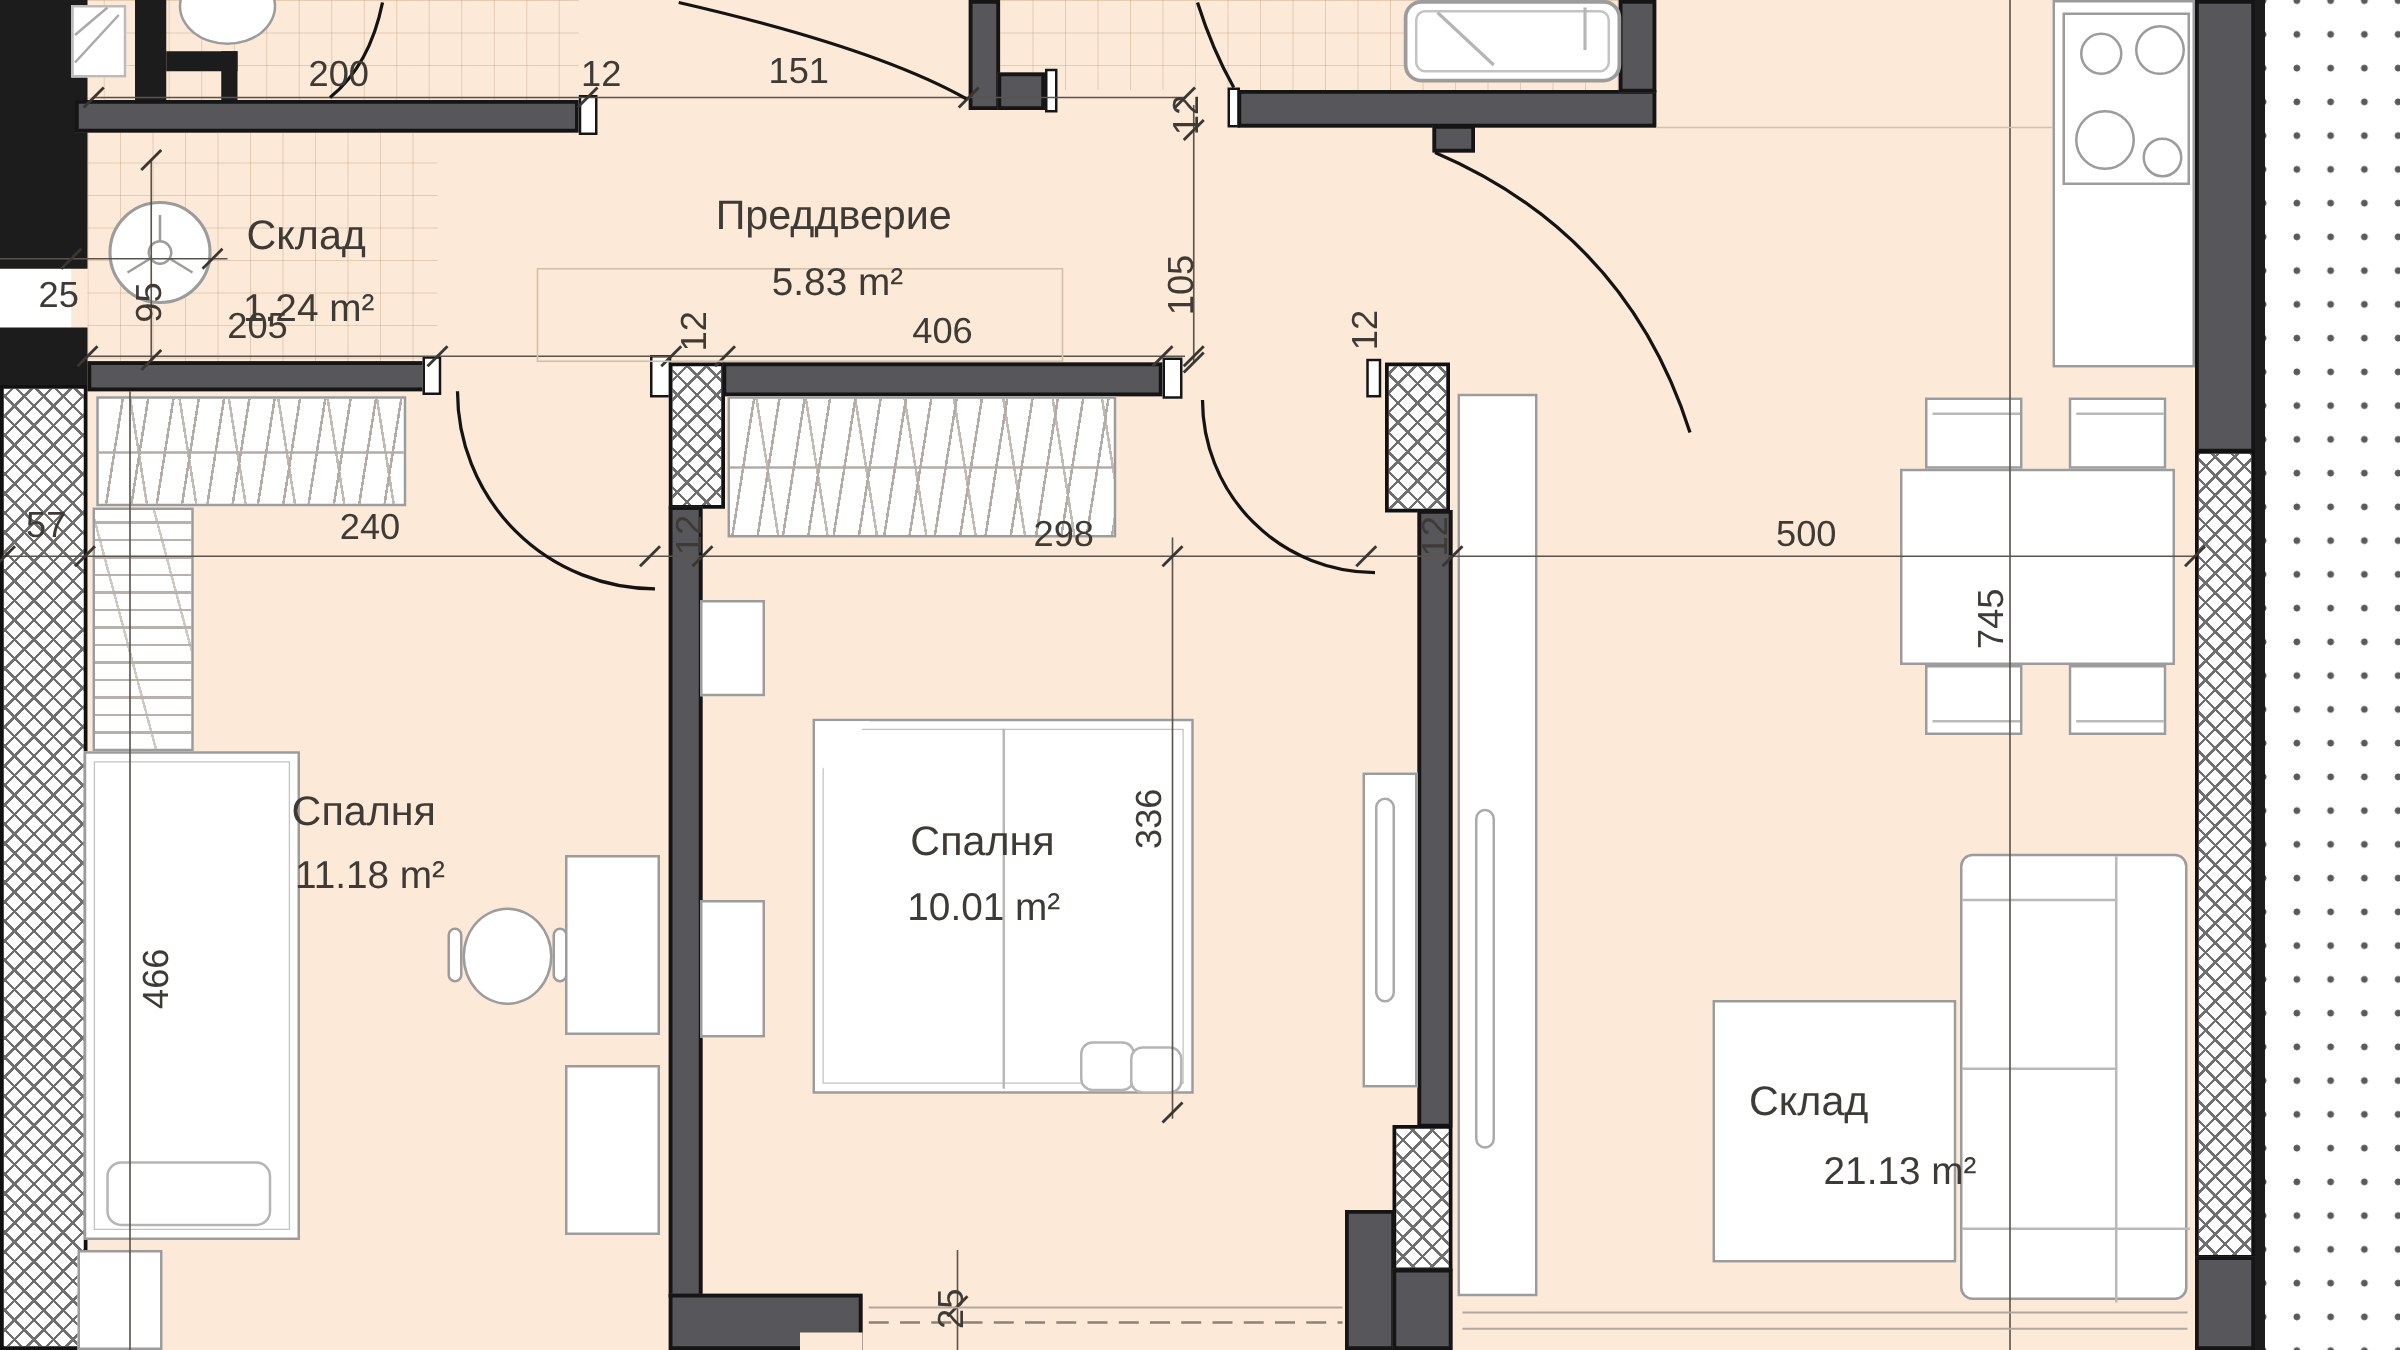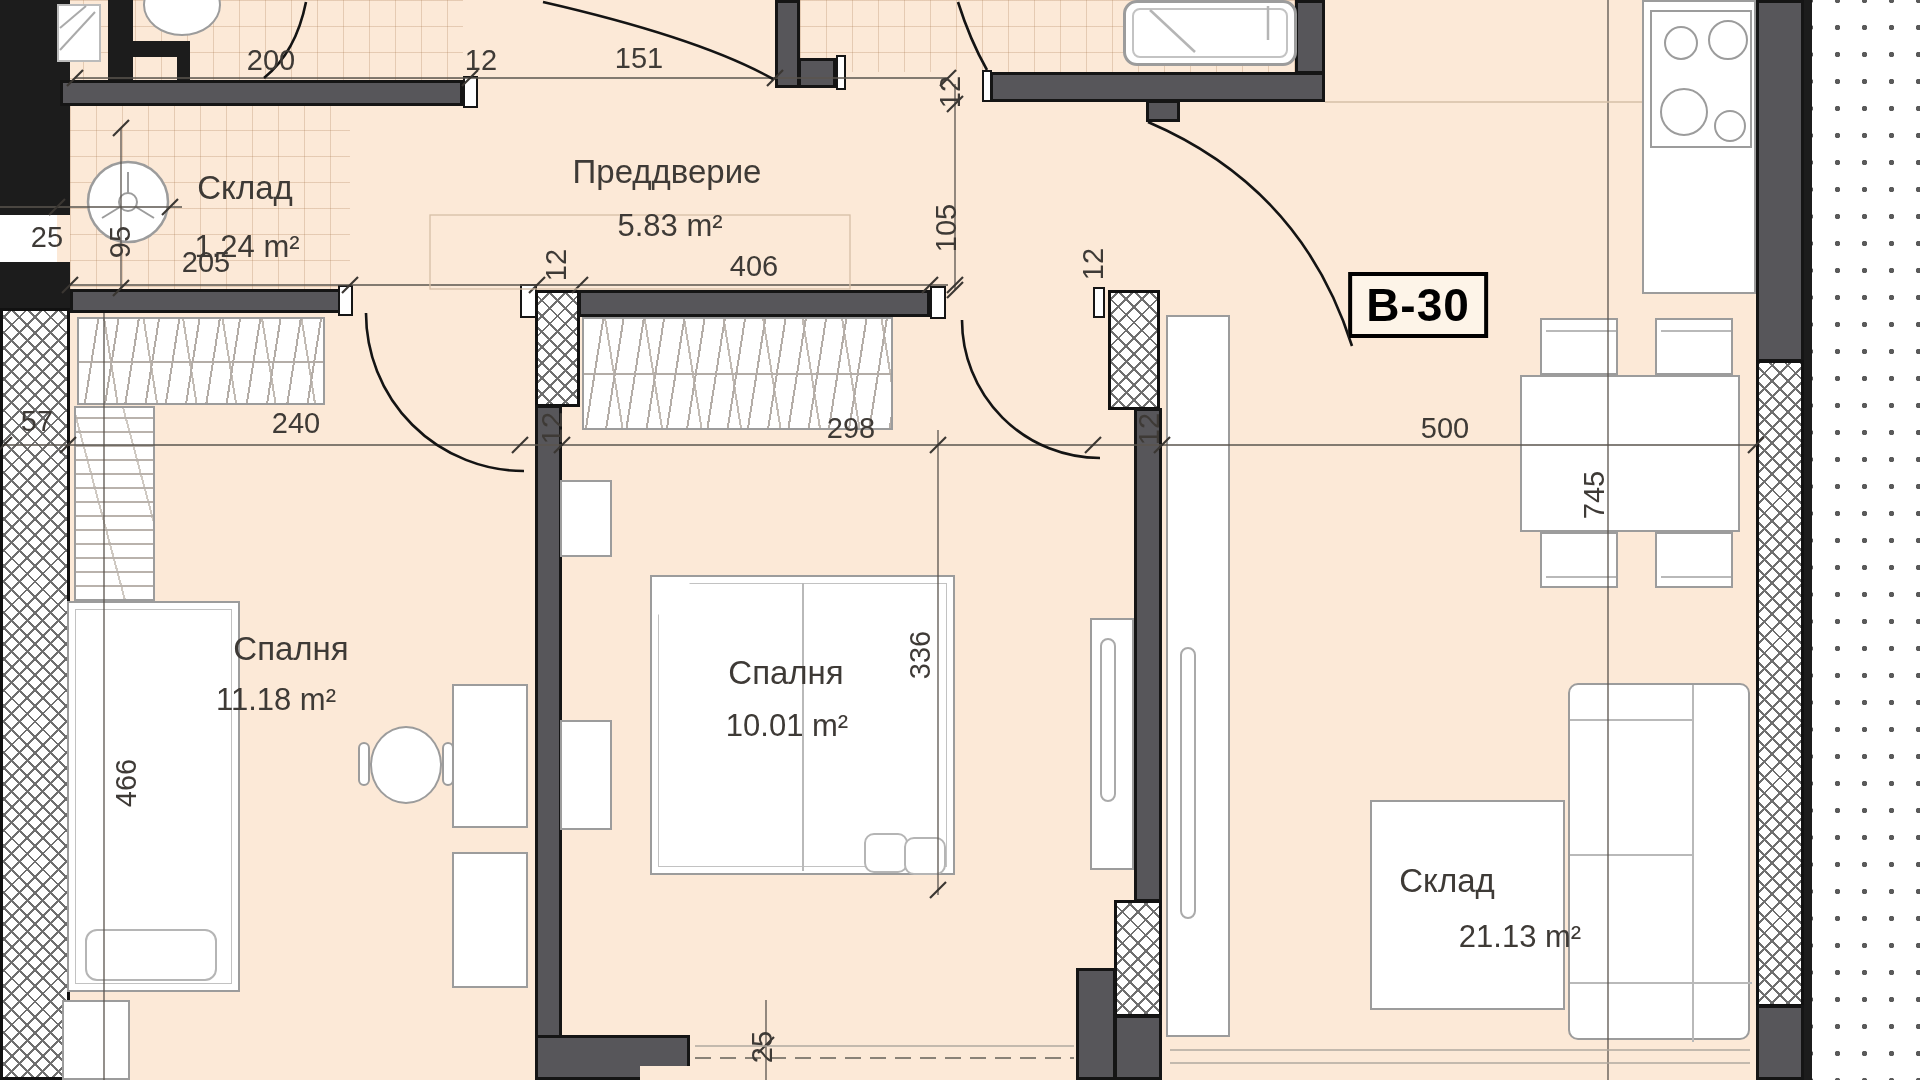--- a/index.html
+++ b/index.html
@@ -237,27 +237,26 @@
       <line x1="1170" y1="1063" x2="1750" y2="1063"></line>
     </g>
     <line x1="695" y1="1058" x2="1074" y2="1058" stroke="#8a8277" stroke-width="2" stroke-dasharray="16 9"></line>
   </svg>
 
   <div class="lab s1" style="left:245px;top:188px;">Склад</div>
   <div class="lab s2" style="left:247px;top:247px;">1.24 m²</div>
   <div class="lab s1" style="left:667px;top:172px;">Преддверие</div>
   <div class="lab s2" style="left:670px;top:226px;">5.83 m²</div>
   <div class="lab s1" style="left:291px;top:649px;">Спалня</div>
-  <div class="lab s2" style="left:276px;top:700px;">11.18 m²</div>
+  <div class="lab s2" style="left:296px;top:700px;">11.18 m²</div>
   <div class="lab s1" style="left:786px;top:673px;">Спалня</div>
   <div class="lab s2" style="left:787px;top:726px;">10.01 m²</div>
   <div class="lab s1" style="left:1447px;top:881px;">Склад</div>
   <div class="lab s2" style="left:1520px;top:937px;">21.13 m²</div>
 
-  <div class="unit" style="left:1418px;top:305px;">B-30</div>
 
   <div class="lab s3" style="left:271px;top:60px;">200</div>
   <div class="lab s3" style="left:481px;top:60px;">12</div>
   <div class="lab s3" style="left:639px;top:58px;">151</div>
 
   <div class="lab s3" style="left:206px;top:262px;">205</div>
   <div class="lab s3" style="left:754px;top:266px;">406</div>
   <div class="lab s3 rot" style="left:556px;top:265px;">12</div>
   <div class="lab s3 rot" style="left:1093px;top:264px;">12</div>
 

